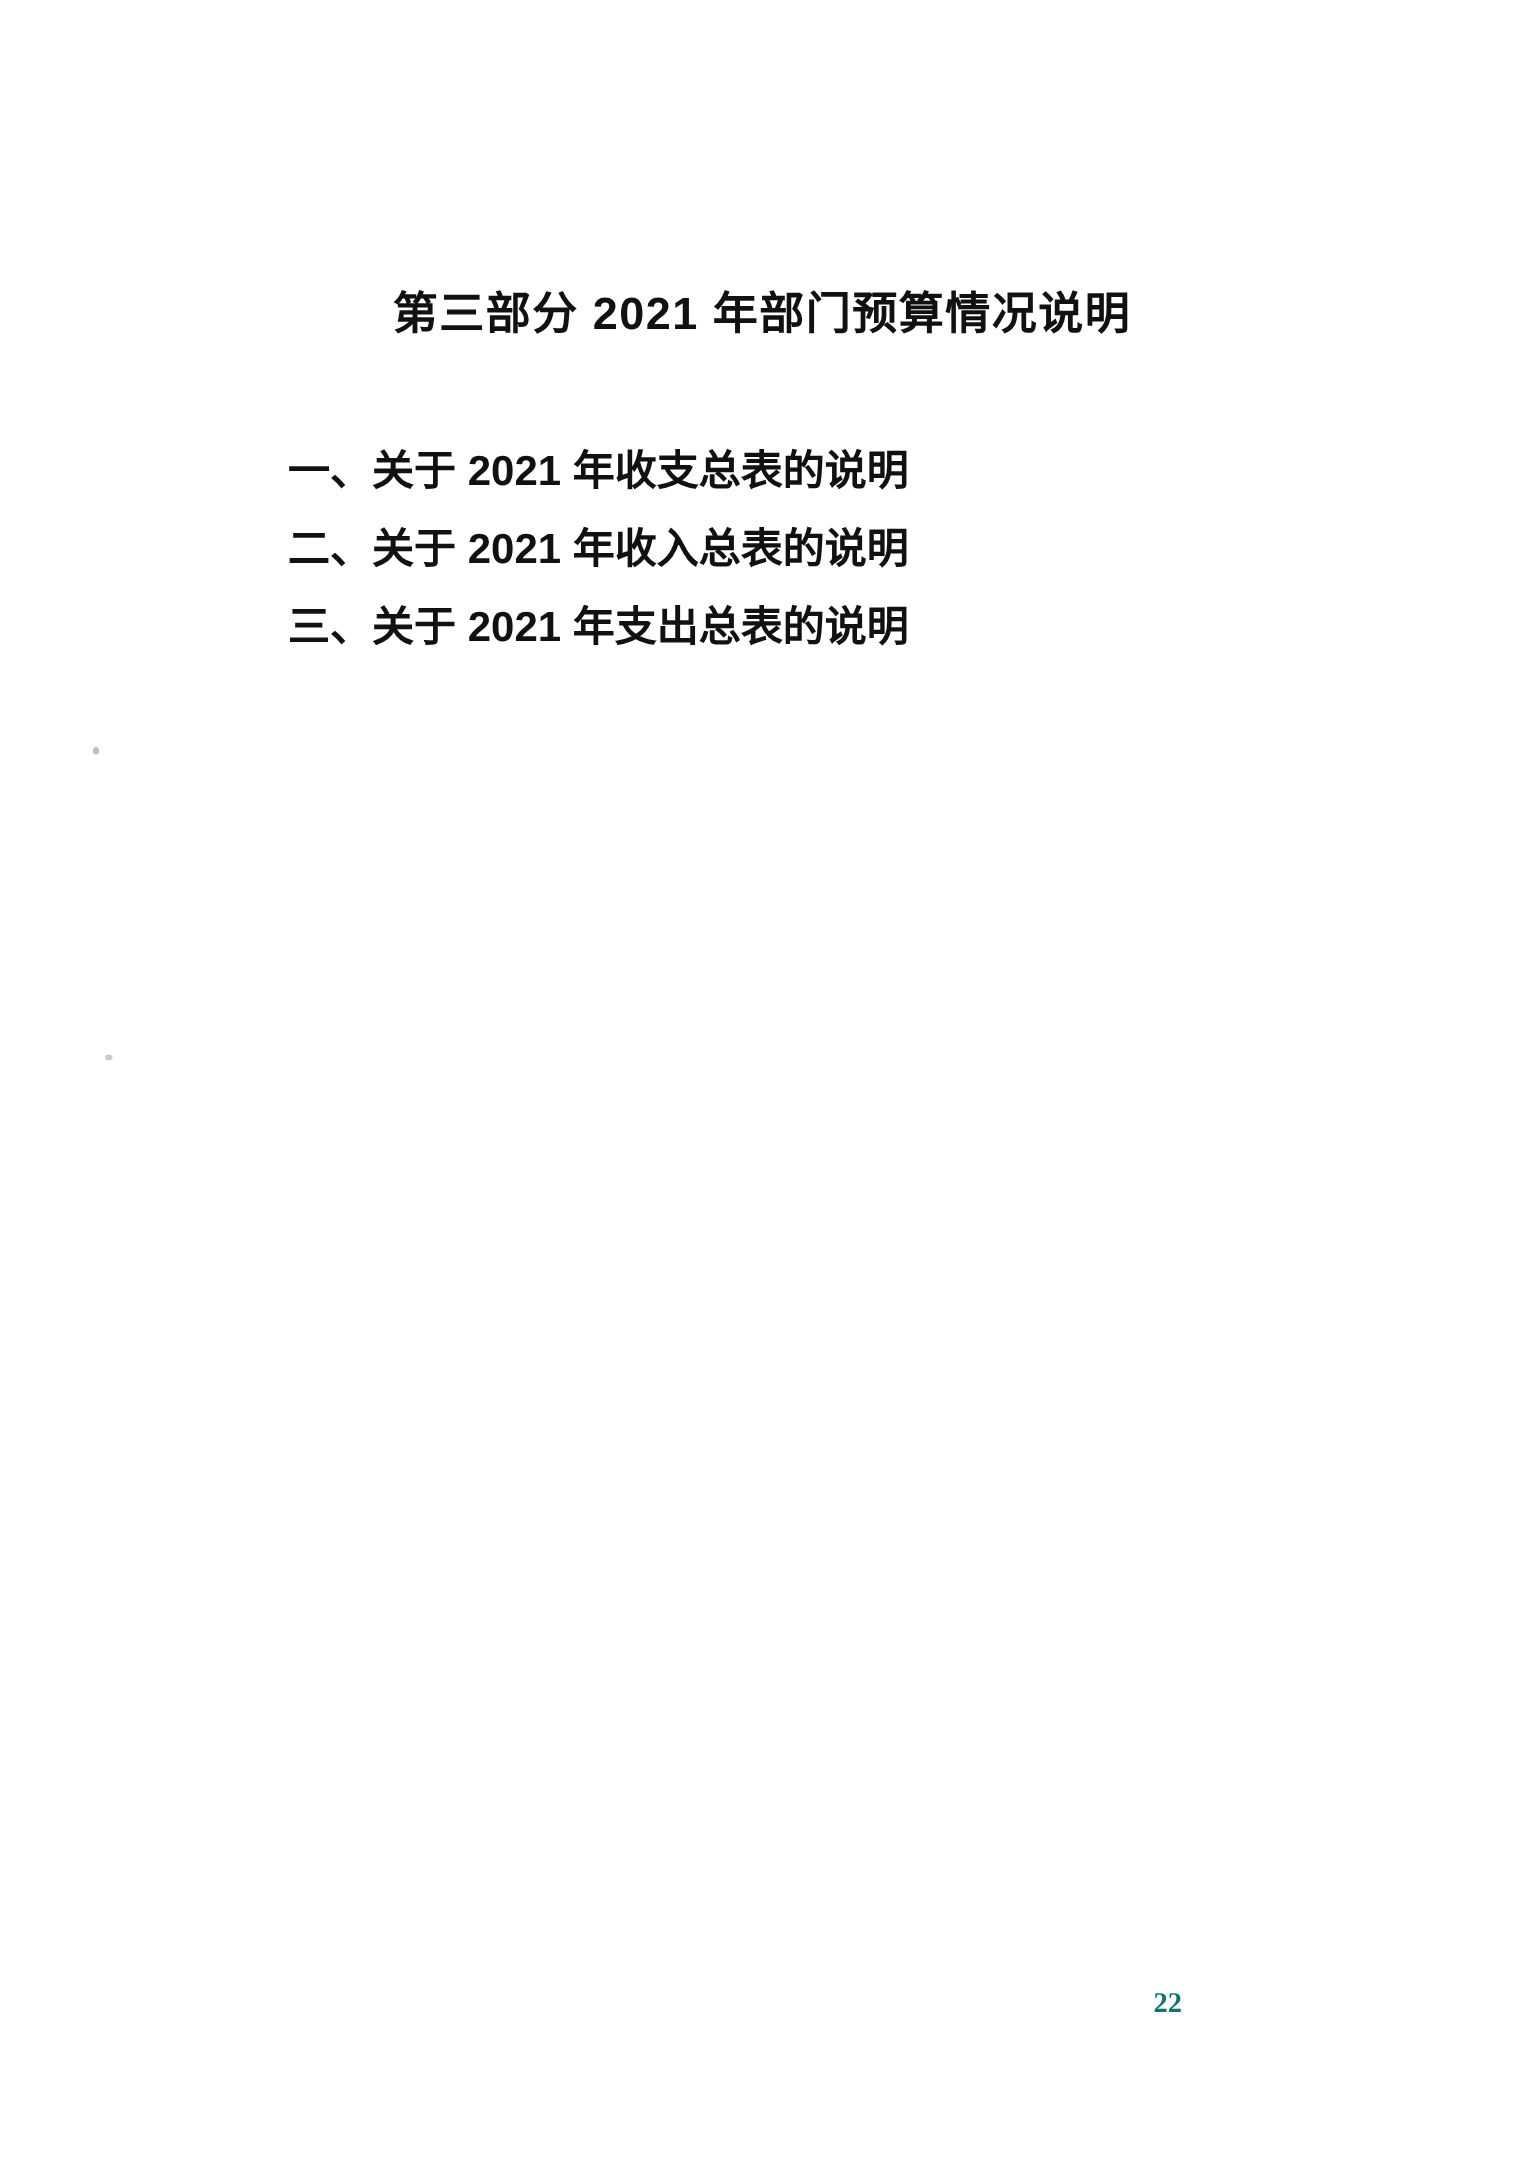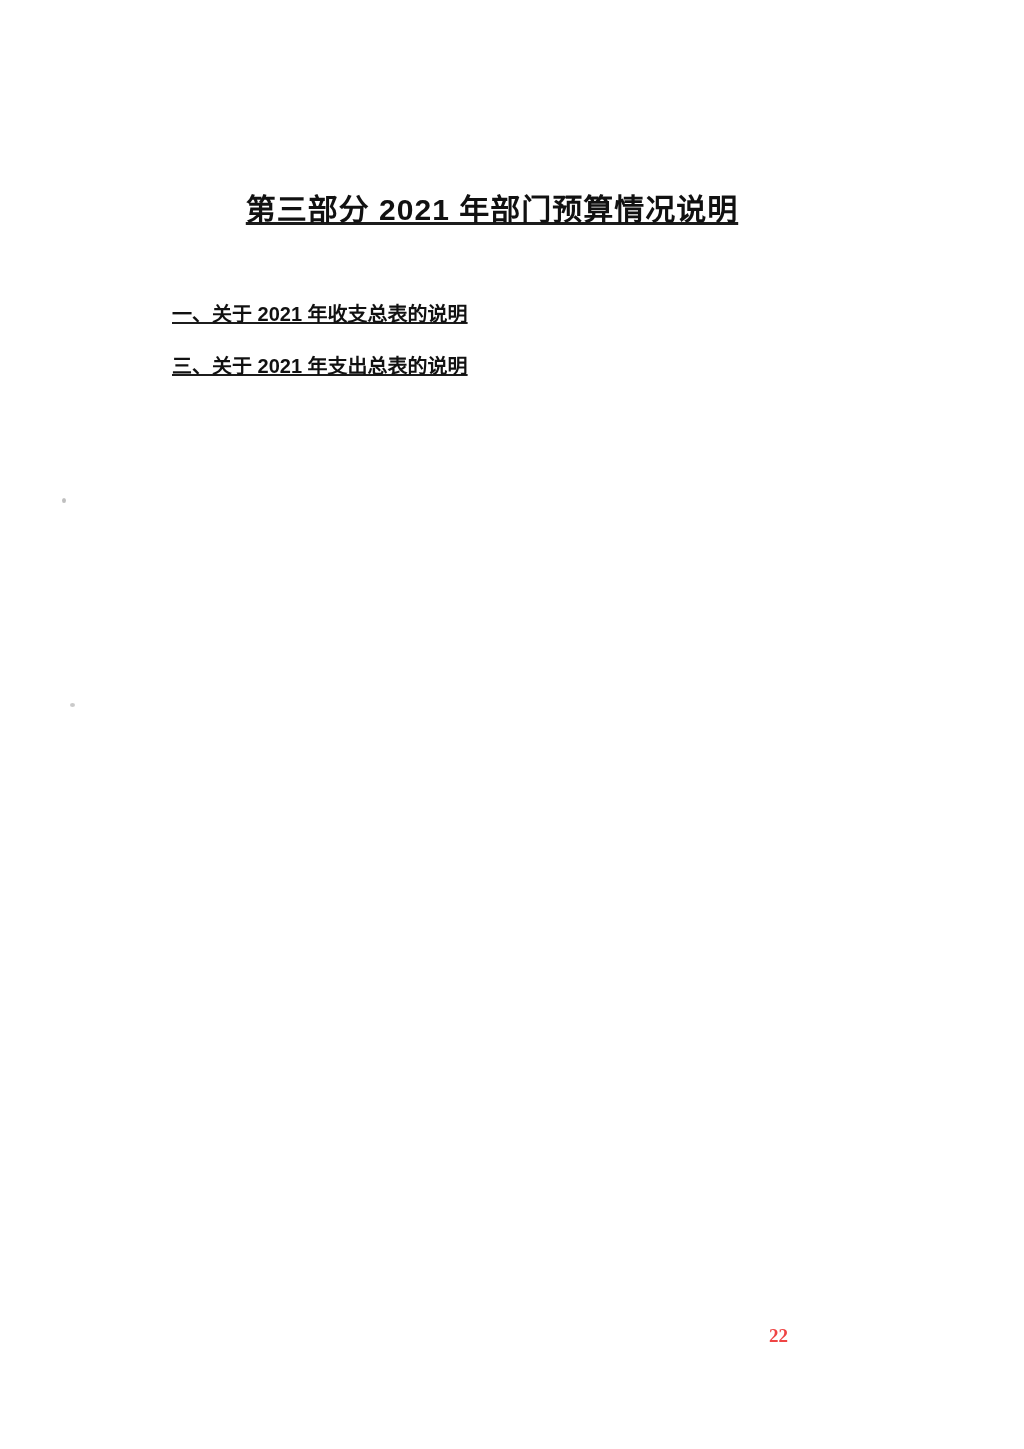--- a/index.html
+++ b/index.html
@@ -9,81 +9,80 @@
     width: 1024px;
     height: 1449px;
     margin: 0 auto;
     background: #ffffff;
     color: #1c1c1c;
     overflow: hidden;
     font-family: "Liberation Serif", "DejaVu Serif", serif;
   }
   .content {
     position: absolute;
-    left: 120px;
+    left: 136px;
     top: 0;
     width: 772px;
-    text-decoration: underline;
   }
   .doc-title {
     margin-top: 188px;
     text-align: center;
     transform: translateX(-14px);
     font-family: "Liberation Sans", "DejaVu Sans", sans-serif;
     font-weight: 700;
     font-size: 30px;
     line-height: 44px;
     letter-spacing: 1px;
     color: #111111;
     white-space: nowrap;
   }
   .doc-body {
     margin-top: 56px;
-    font-size: 20px;
+    font-size: 28px;
     line-height: 52px;
     text-align: justify;
-    margin-left: 12px;
   }
   .doc-body .heading {
     font-family: "Liberation Sans", "DejaVu Sans", sans-serif;
     font-weight: 700;
     text-indent: 2em;
     text-align: left;
     color: #111111;
   }
   .doc-body .para {
     text-indent: 2em;
     letter-spacing: 0.3px;
   }
   .page-number {
     position: absolute;
     left: 769px;
     top: 1324px;
     font-family: "Liberation Serif", "DejaVu Serif", serif;
     font-weight: 700;
     font-size: 19px;
     line-height: 24px;
-    color: #ef4444;
+    color: #0f766e;
   }
   .scan-dot {
     position: absolute;
     background: #8a8a8a;
     border-radius: 50%;
   }
   .scan-dot.d1 { left: 62px;  top: 498px; width: 4px; height: 5px; opacity: 0.55; }
   .scan-dot.d2 { left: 70px;  top: 703px; width: 5px; height: 4px; opacity: 0.45; }
 </style>
 </head>
 <body>
 
 <div class="page">
   <div class="content">
     <h1 class="doc-title">第三部分 2021 年部门预算情况说明</h1>
     <div class="doc-body">
         <div class="heading">一、关于 2021 年收支总表的说明</div>
+        <div class="heading">二、关于 2021 年收入总表的说明</div>
         <div class="heading">三、关于 2021 年支出总表的说明</div>
       </div>
   </div>
 
   <div class="page-number">22</div>
 
   <span class="scan-dot d1"></span>
   <span class="scan-dot d2"></span>
 </div>
 

